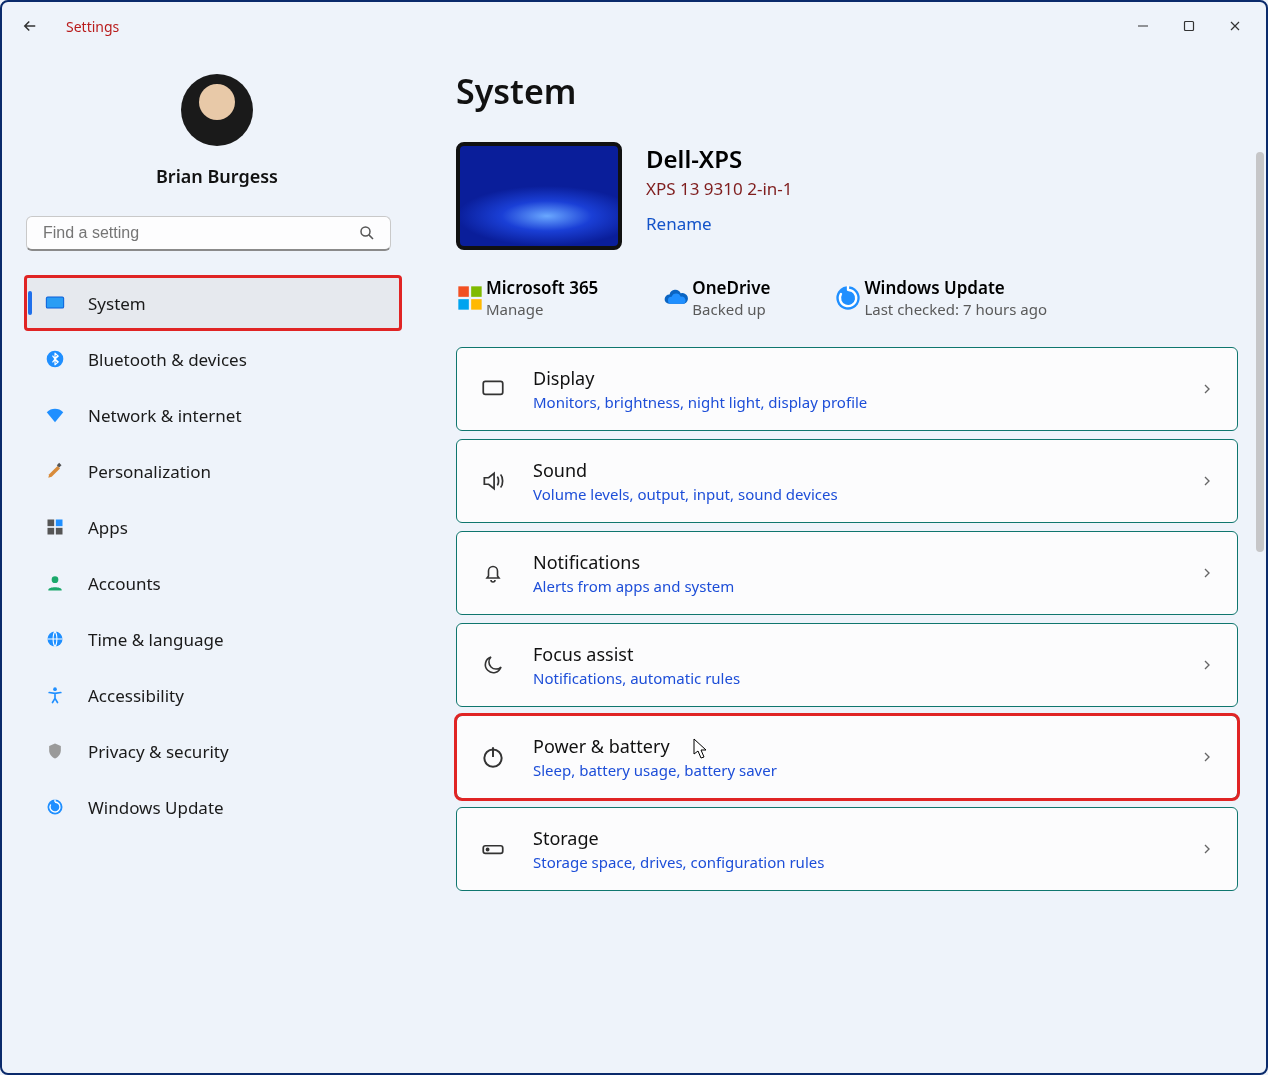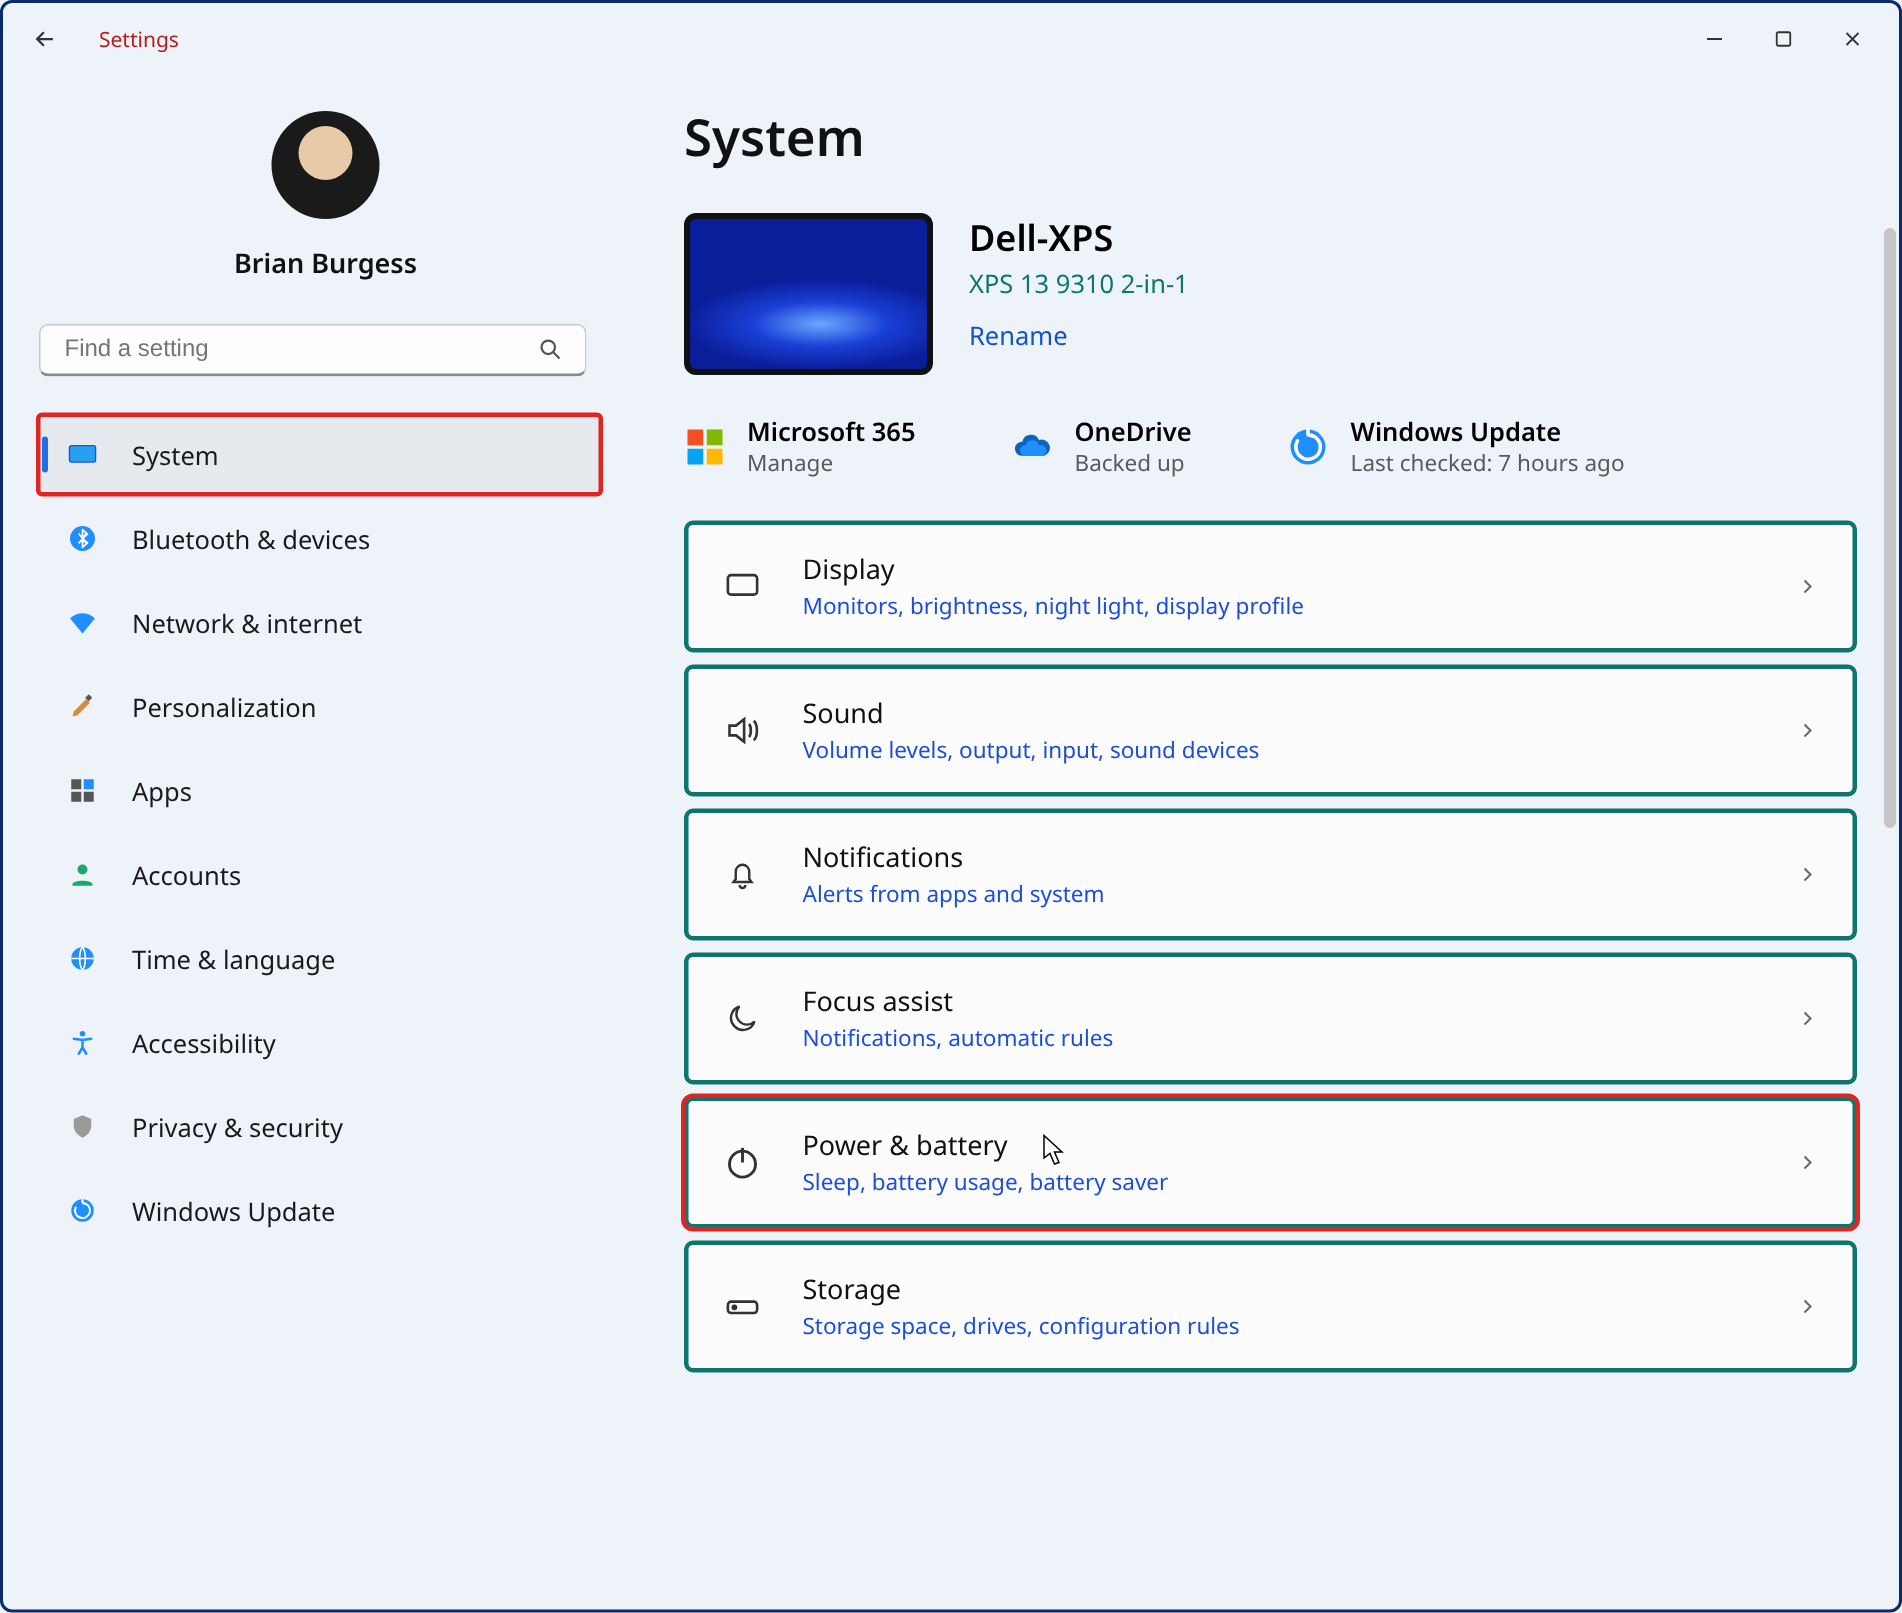--- a/index.html
+++ b/index.html
@@ -124,35 +124,35 @@
     font-size:34px;font-weight:600;color:#111;margin-bottom:28px;
   }
   .device-row{
     display:flex;align-items:flex-start;gap:24px;margin-bottom:26px;
   }
   .device-thumb{
     width:166px;height:108px;border-radius:8px;border:4px solid #111;
     background: radial-gradient(ellipse 90px 30px at 55% 70%, #6aa8ff 0%, #1a3fd6 50%, #0a1e9a 100%);
   }
   .device-name{font-size:24px;font-weight:600;}
-  .device-model{font-size:17px;color:#0f766e;margin-top:2px;}
+  .device-model{font-size:17px;color:#7f1d1d;margin-top:2px;}
   .rename-link{color:#1353c9;font-size:17px;margin-top:12px;display:inline-block;cursor:pointer;}
 
   .status-row{
     display:flex;gap:64px;margin-bottom:28px;flex-wrap:wrap;
   }
-  .status-item{display:flex;align-items:center;gap:14px;}
+  .status-item{display:flex;align-items:center;gap:2px;}
   .status-item .txt .t1{font-size:17px;font-weight:600;}
   .status-item .txt .t2{font-size:15px;color:#5a5a5a;}
   .status-ico{width:28px;height:28px;}
 
   .settings-list{display:flex;flex-direction:column;gap:8px;}
   .setting-card{
     background:#fcfcfd;
-    border:3px solid #0f766e;
+    border:1px solid #0f766e;
     border-radius:6px;
     display:flex;align-items:center;
     padding:18px 22px;
     cursor:pointer;
     gap:26px;
   }
   .setting-card .card-ico{width:28px;height:28px;color:#333;flex-shrink:0;display:flex;align-items:center;justify-content:center;}
   .setting-card .card-txt{flex:1;}
   .setting-card .card-title{font-size:18px;color:#111;}
   .setting-card .card-sub{font-size:15px;color:#1d4ed8;margin-top:2px;}

